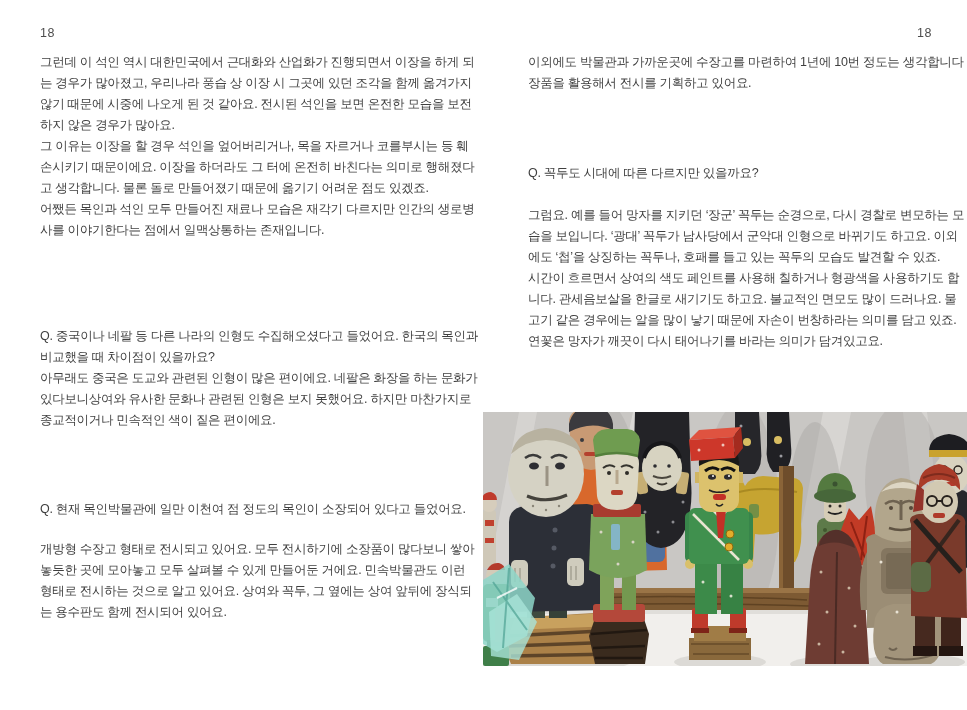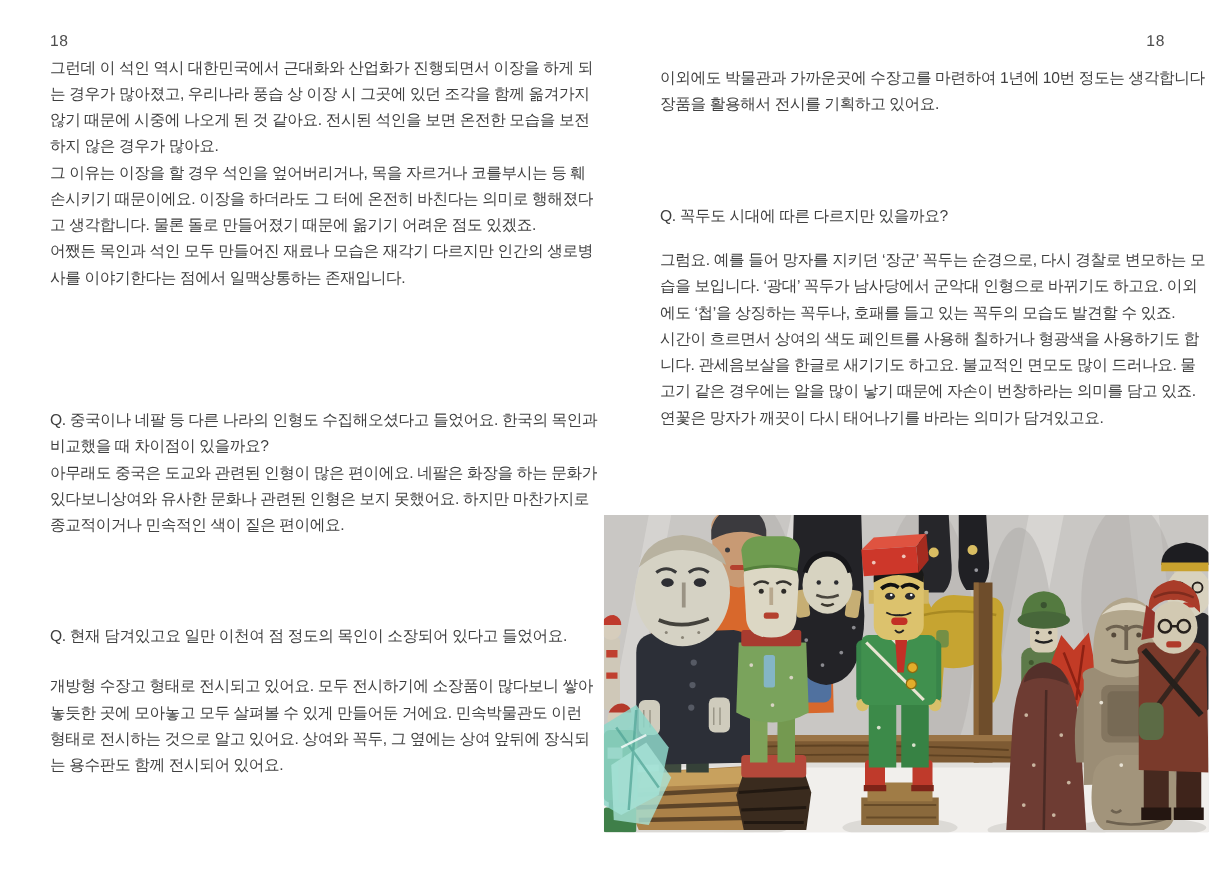--- a/index.html
+++ b/index.html
@@ -23,47 +23,47 @@
   }
   .photo svg{display:block;}
 </style>
 </head>
 <body>
 
 <div class="sheet">
 
   <div>
     <div class="pagenum" style="left:40px;">18</div>
-    <p class="block col-left" style="top:44px;">그런데 이 석인 역시 대한민국에서 근대화와 산업화가 진행되면서 이장을 하게 되
+    <p class="block col-left" style="top:52px;">그런데 이 석인 역시 대한민국에서 근대화와 산업화가 진행되면서 이장을 하게 되
 는 경우가 많아졌고, 우리나라 풍습 상 이장 시 그곳에 있던 조각을 함께 옮겨가지
 않기 때문에 시중에 나오게 된 것 같아요. 전시된 석인을 보면 온전한 모습을 보전
 하지 않은 경우가 많아요.
 그 이유는 이장을 할 경우 석인을 엎어버리거나, 목을 자르거나 코를부시는 등 훼
 손시키기 때문이에요. 이장을 하더라도 그 터에 온전히 바친다는 의미로 행해졌다
 고 생각합니다. 물론 돌로 만들어졌기 때문에 옮기기 어려운 점도 있겠죠.
 어쨌든 목인과 석인 모두 만들어진 재료나 모습은 재각기 다르지만 인간의 생로병
 사를 이야기한다는 점에서 일맥상통하는 존재입니다.</p>
     <p class="block col-left" style="top:326px;">Q. 중국이나 네팔 등 다른 나라의 인형도 수집해오셨다고 들었어요. 한국의 목인과
 비교했을 때 차이점이 있을까요?</p>
     <p class="block col-left" style="top:368px;">아무래도 중국은 도교와 관련된 인형이 많은 편이에요. 네팔은 화장을 하는 문화가
 있다보니상여와 유사한 문화나 관련된 인형은 보지 못했어요. 하지만 마찬가지로
 종교적이거나 민속적인 색이 짙은 편이에요.</p>
-    <p class="block col-left" style="top:499px;">Q. 현재 담겨있고요 일만 이천여 점 정도의 목인이 소장되어 있다고 들었어요.</p>
+    <p class="block col-left" style="top:499px;">Q. 현재 목인박물관에 일만 이천여 점 정도의 목인이 소장되어 있다고 들었어요.</p>
     <p class="block col-left" style="top:539px;">개방형 수장고 형태로 전시되고 있어요. 모두 전시하기에 소장품이 많다보니 쌓아
 놓듯한 곳에 모아놓고 모두 살펴볼 수 있게 만들어둔 거에요. 민속박물관도 이런
 형태로 전시하는 것으로 알고 있어요. 상여와 꼭두, 그 옆에는 상여 앞뒤에 장식되
 는 용수판도 함께 전시되어 있어요.</p>
   </div>
 
   <div>
     <div class="pagenum" style="left:528px;width:404px;text-align:right;">18</div>
     <p class="block col-right" style="top:52px;">이외에도 박물관과 가까운곳에 수장고를 마련하여 1년에 10번 정도는 생각합니다 소
 장품을 활용해서 전시를 기획하고 있어요.</p>
     <p class="block col-right" style="top:163px;">Q. 꼭두도 시대에 따른 다르지만 있을까요?</p>
-    <p class="block col-right" style="top:198px;">그럼요. 예를 들어 망자를 지키던 ‘장군’ 꼭두는 순경으로, 다시 경찰로 변모하는 모
+    <p class="block col-right" style="top:205px;">그럼요. 예를 들어 망자를 지키던 ‘장군’ 꼭두는 순경으로, 다시 경찰로 변모하는 모
 습을 보입니다. ‘광대’ 꼭두가 남사당에서 군악대 인형으로 바뀌기도 하고요. 이외
 에도 ‘첩’을 상징하는 꼭두나, 호패를 들고 있는 꼭두의 모습도 발견할 수 있죠.
 시간이 흐르면서 상여의 색도 페인트를 사용해 칠하거나 형광색을 사용하기도 합
 니다. 관세음보살을 한글로 새기기도 하고요. 불교적인 면모도 많이 드러나요. 물
 고기 같은 경우에는 알을 많이 낳기 때문에 자손이 번창하라는 의미를 담고 있죠.
 연꽃은 망자가 깨끗이 다시 태어나기를 바라는 의미가 담겨있고요.</p>
 
     <div class="photo">
       <svg width="484" height="254" viewBox="0 0 484 254" xmlns="http://www.w3.org/2000/svg">
 

